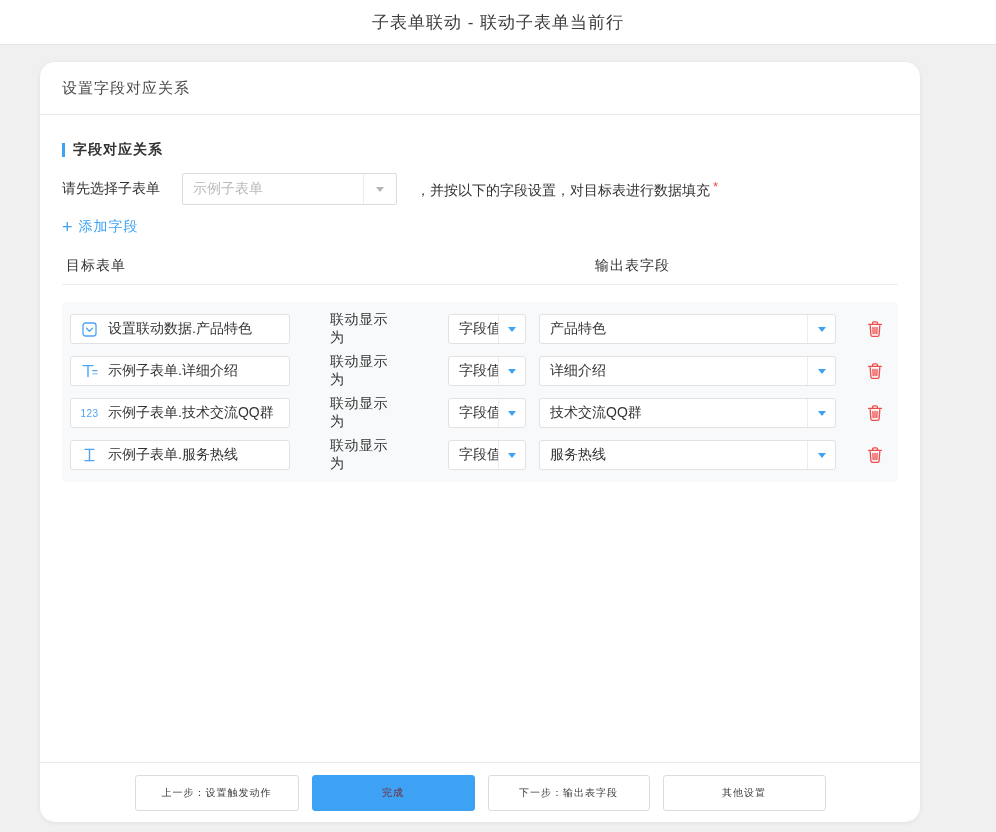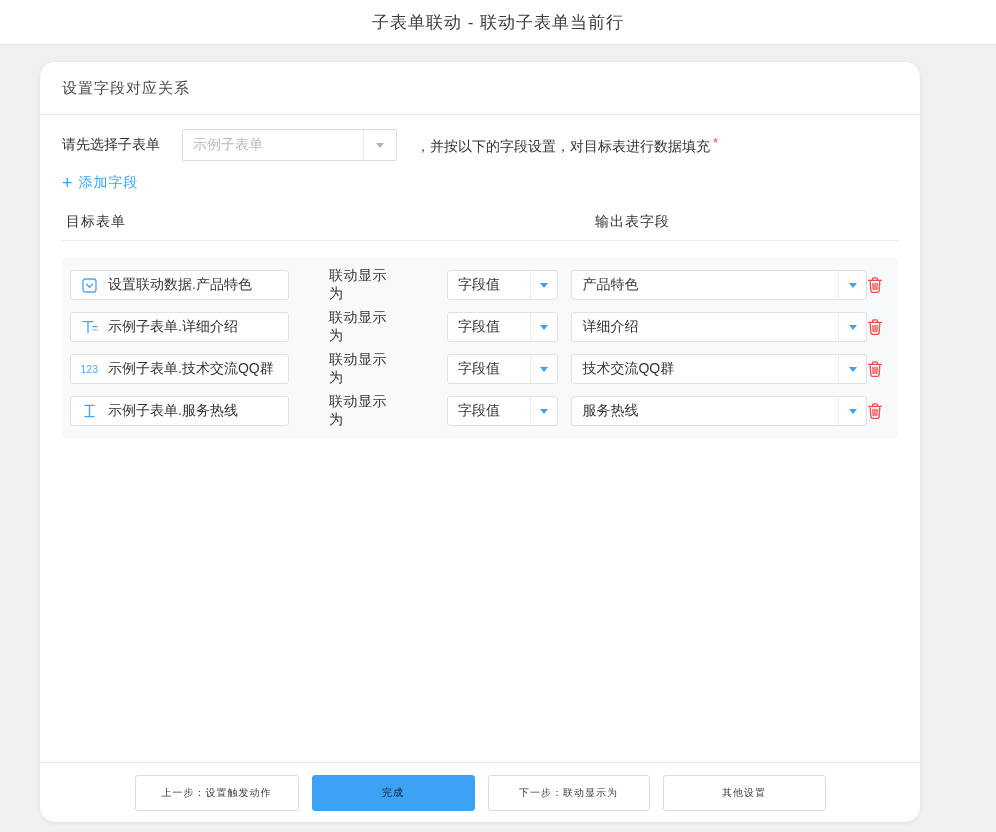--- a/index.html
+++ b/index.html
@@ -56,50 +56,54 @@
   
   .rows-wrap { margin-top:17px; background:#f8f9fa; border-radius:4px; padding:6px 8px; }
   .map-row { height:42px; display:flex; align-items:center; }
   .target-box { width:220px; height:30px; background:#fff; border:1px solid #e2e2e2;
     border-radius:3px; display:flex; align-items:center; padding-left:10px; }
   .field-icon { width:17px; display:flex; align-items:center; justify-content:center;
     margin-right:10px; flex:none; }
   .field-icon .num { font-size:10px; font-weight:normal; color:#4da3f4; letter-spacing:.5px; }
   .target-text { font-size:14px; white-space:nowrap; }
   .link-label { margin-left:40px; width:72px; font-size:14px; flex:none; letter-spacing:.5px; }
-  .type-select { width:112px; height:30px; margin-left:46px; border:1px solid #e2e2e2; border-radius:3px; }
+  .type-select { width:78px; height:30px; margin-left:46px; border:1px solid #e2e2e2; border-radius:3px; }
   .type-select .sel-text { font-size:14px; }
   .type-select .caret-box { width:27px; border-left-color:#ececec; }
   .output-select { width:297px; height:30px; margin-left:13px; border:1px solid #e2e2e2; border-radius:3px; }
   .output-select .sel-text { font-size:14px; }
   .output-select .caret-box { width:28px; }
   .trash-btn { margin-left:auto; margin-right:7px; cursor:pointer; display:flex; align-items:center; }
 
   
   .card-footer { flex:none; height:60px; border-top:1px solid #e9e9e9;
     display:flex; align-items:center; justify-content:center; gap:13px; }
   .btn { height:36px; border-radius:3px; font-size:10px; display:flex; align-items:center;
     justify-content:center; cursor:pointer; letter-spacing:1px;
     background:#fff; border:1px solid #dcdcdc; color:#3c3c3c; }
-  .btn.primary { background:var(--primary); border-color:var(--primary); color:#0f172a;text-align:center; }
+  .btn.primary { background:var(--primary); border-color:var(--primary); color:#7f1d1d;text-align:center; }
   .btn.b1 { width:164px; } .btn.b2 { width:163px; } .btn.b3 { width:162px; } .btn.b4 { width:163px; }
 </style>
 </head>
 <body>
 
 <div class="topbar">
   <div class="topbar-title">子表单联动 - 联动子表单当前行</div>
 </div>
 
 <div class="card">
   <div class="card-header">
     <span>设置字段对应关系</span>
   </div>
 
   <div class="card-body">
+    <div class="section-title">
+      <span class="blue-bar"></span>
+      <span>字段对应关系</span>
+    </div>
 
     <div class="subform-line">
       <span>请先选择子表单</span>
       <div class="select disabled subform-select">
         <span class="sel-text">示例子表单</span>
         <span class="caret-box">
             <span class="caret gray"></span>
           </span>
       </div>
       <span class="subform-hint"><span>，并按以下的字段设置，对目标表进行数据填充</span><span class="req-star">*</span></span>
@@ -255,16 +259,16 @@
         <line x1="10.1" y1="7.4" x2="9.8" y2="13.6"></line>
       </svg>
     </span>
   </div>
 </div>
   </div>
 
   <div class="card-footer">
     <div class="btn b1">上一步：设置触发动作</div>
     <div class="btn primary b2">完成</div>
-    <div class="btn b3">下一步：联动显示为</div>
+    <div class="btn b3">下一步：输出表字段</div>
     <div class="btn b4">其他设置</div>
   </div>
 </div>
 
 </body></html>

